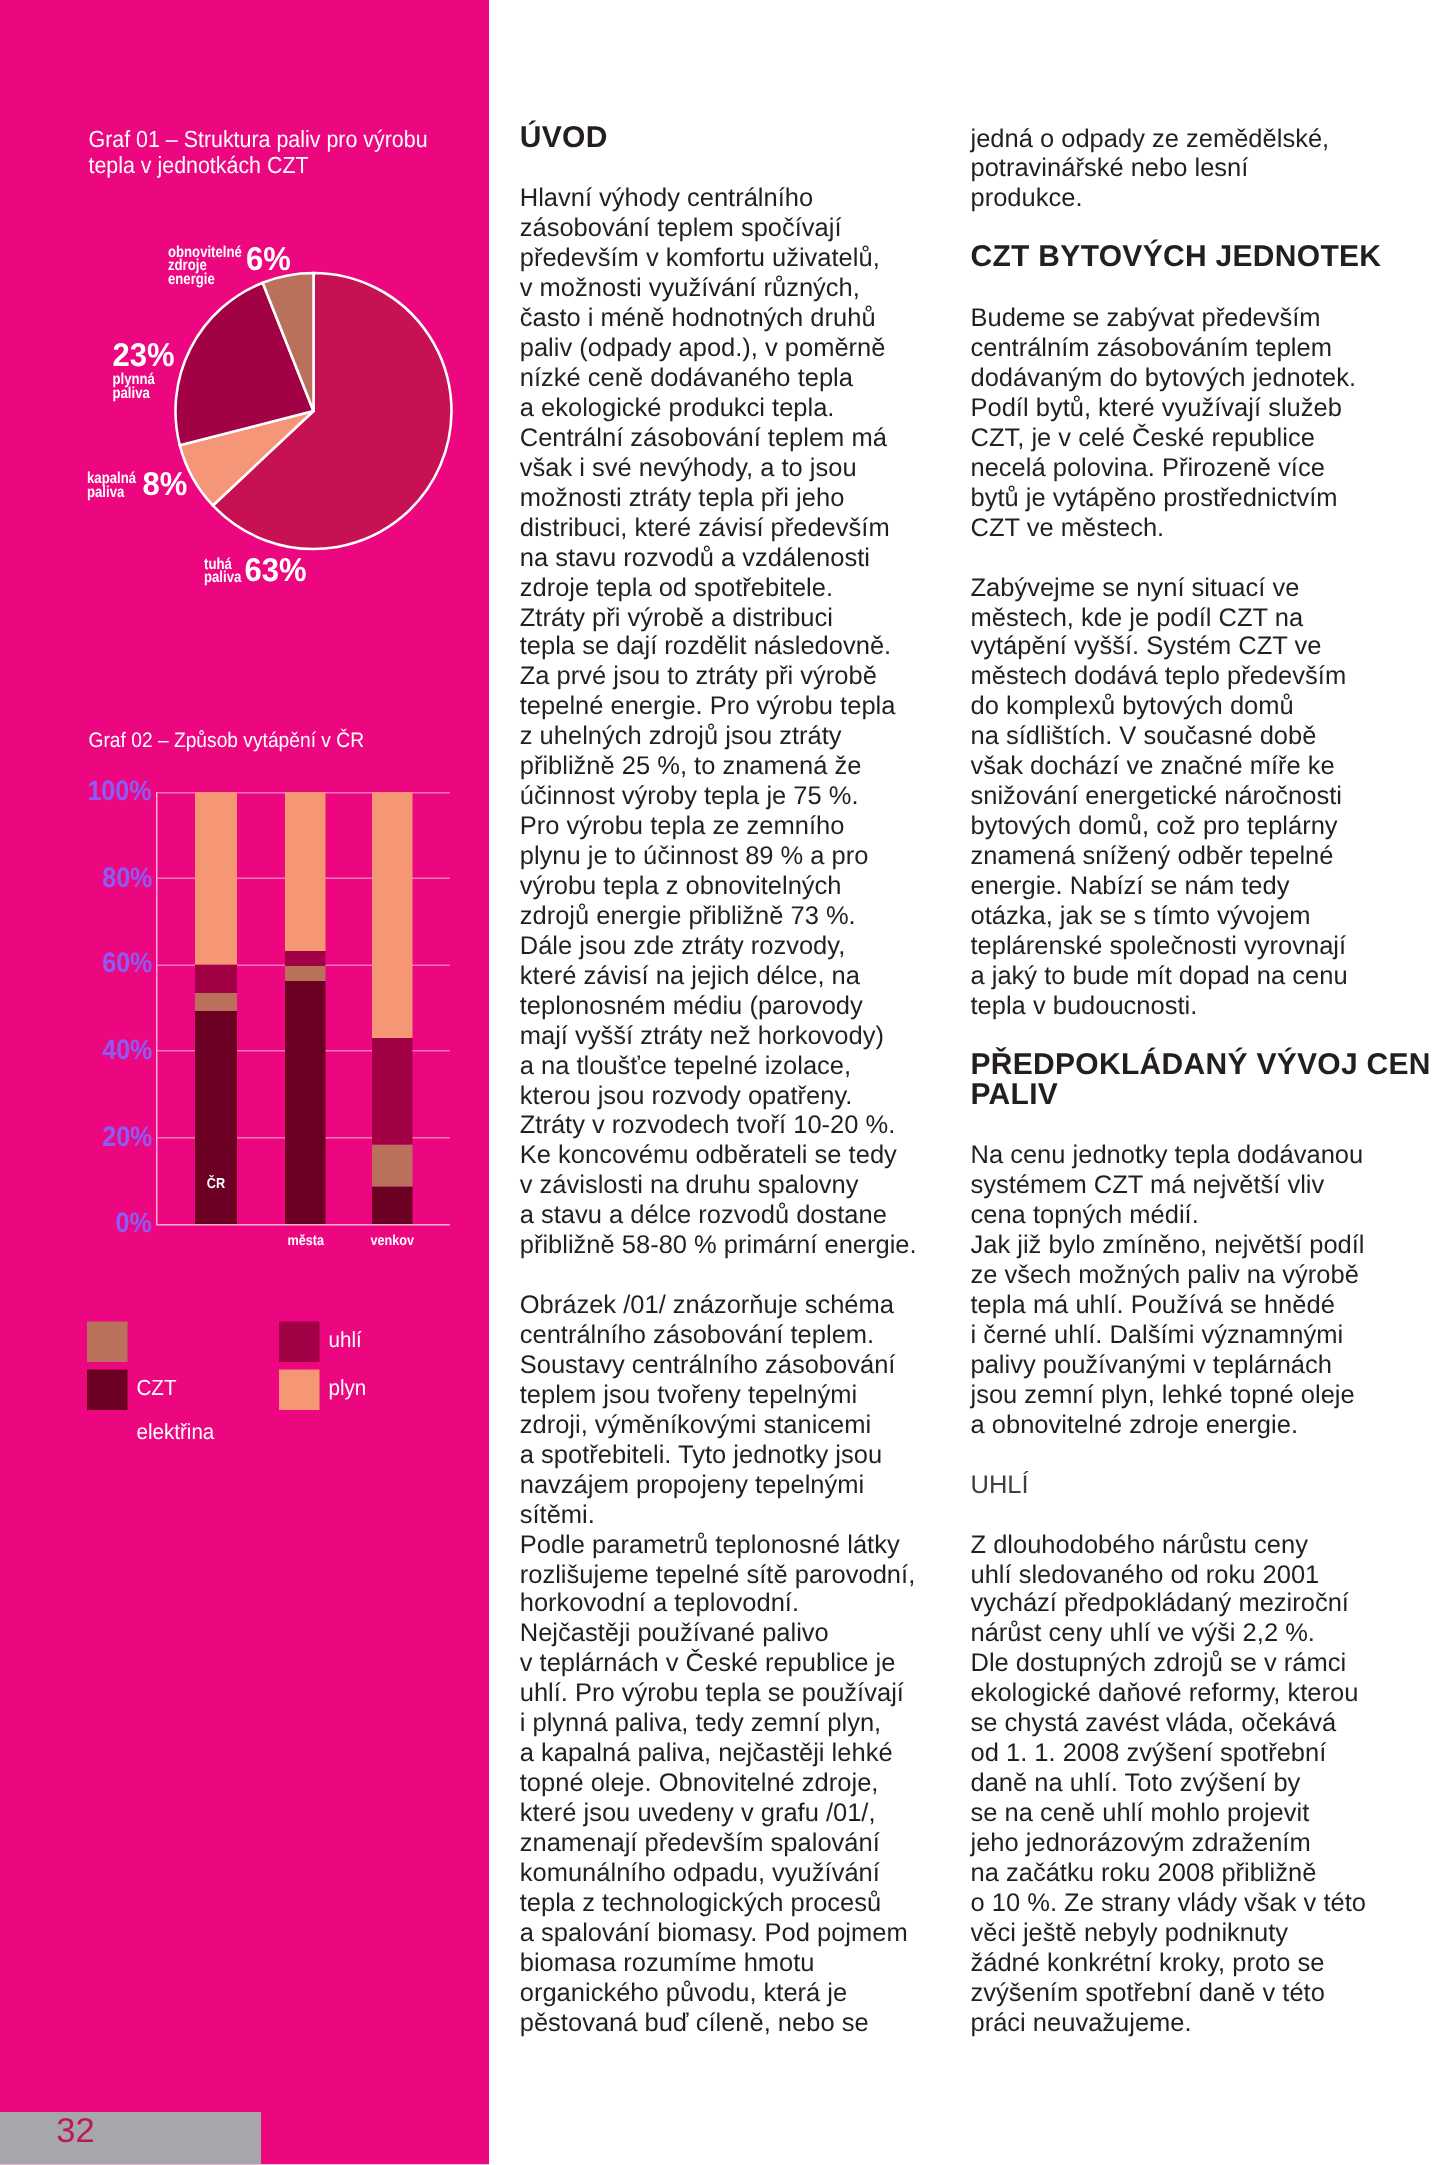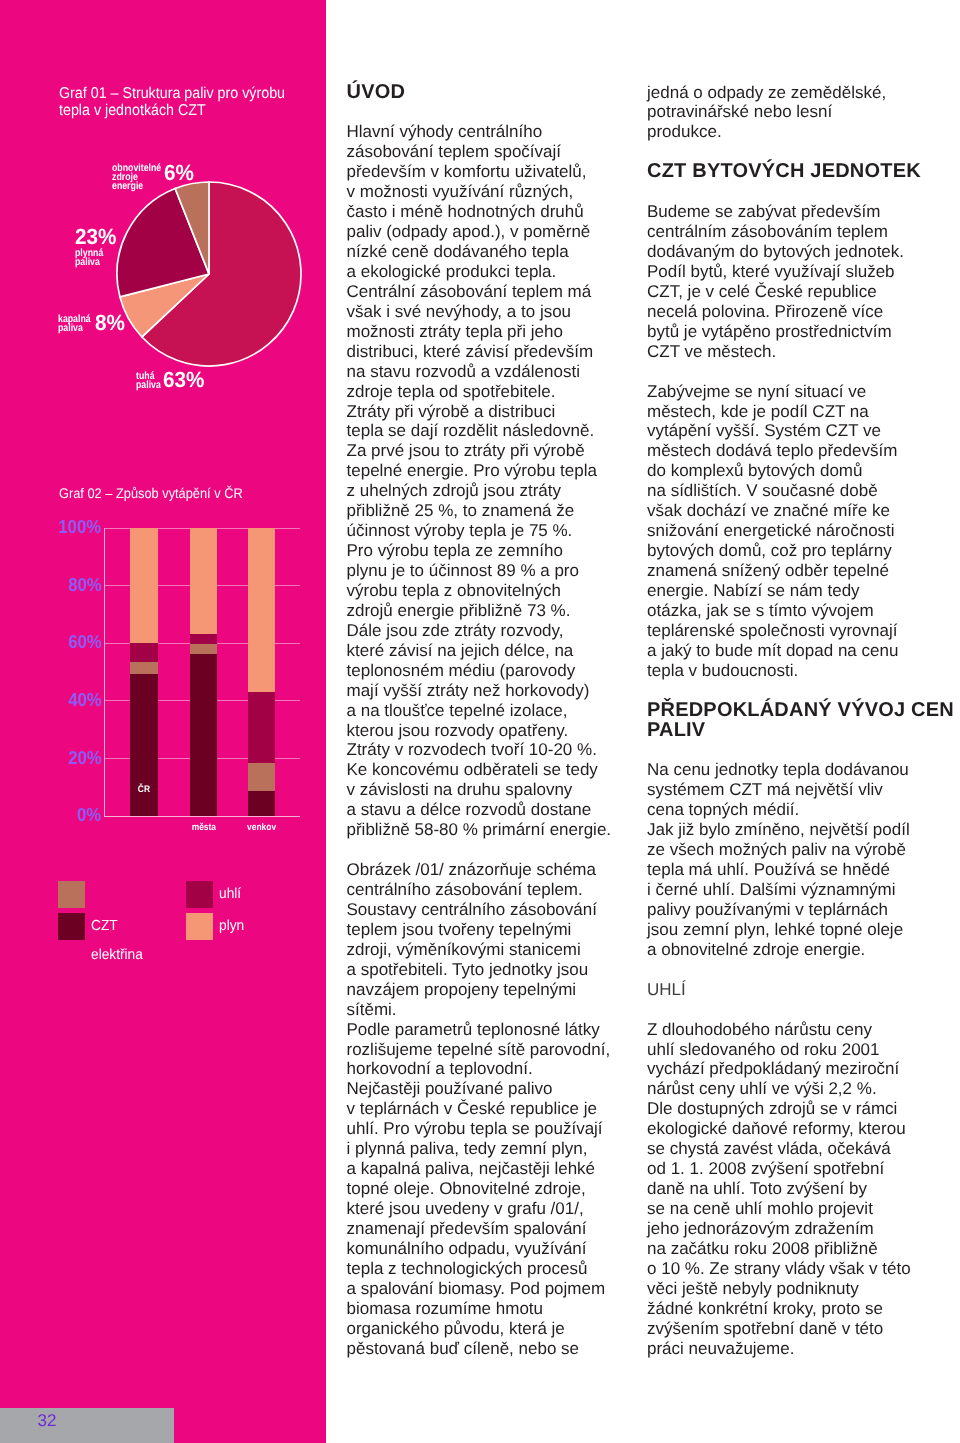--- a/index.html
+++ b/index.html
@@ -36,21 +36,21 @@
   .xtick{position:absolute;color:#ffffff;font-size:9.6px;line-height:9.6px;font-weight:bold;
          text-align:center;white-space:pre;}
   .xtick>span{display:inline-block;transform:scaleX(0.88);transform-origin:center center;}
   .bar-seg{position:absolute;}
   .legend-sw{position:absolute;width:26.8px;height:26.5px;}
   .legend-tx{position:absolute;color:#ffffff;font-size:14.6px;line-height:14.6px;white-space:pre;}
   .legend-tx>span{display:inline-block;transform:scaleX(0.94);transform-origin:left center;}
 
   
   .footer-band{position:absolute;left:0;top:1408px;width:173.8px;height:35px;background:#a6a7ab;}
-  .footer-num{position:absolute;left:37.5px;color:#6d28d9;font-size:17px;line-height:17.6px;white-space:pre;}
+  .footer-num{position:absolute;left:37.5px;color:#be185d;font-size:23px;line-height:17.6px;white-space:pre;}
   .footer-brand{position:absolute;left:70.9px;color:#ffffff;font-size:20.35px;line-height:20.35px;
                 font-weight:bold;white-space:pre;}
   .footer-brand>span{display:inline-block;transform:scaleX(1.07);transform-origin:left center;}
 
   
   .col{position:absolute;color:#231f20;}
   .col .ln{font-size:17px;line-height:19.95px;height:19.95px;white-space:pre;}
   .col .hd{font-size:20px;line-height:19.95px;height:19.95px;font-weight:bold;white-space:pre;letter-spacing:.01em;}
   .col .sh{font-size:17px;line-height:19.95px;height:19.95px;white-space:pre;color:#3f3f3f;}
   #col-mid{left:346.5px;top:82.5px;width:290px;}

